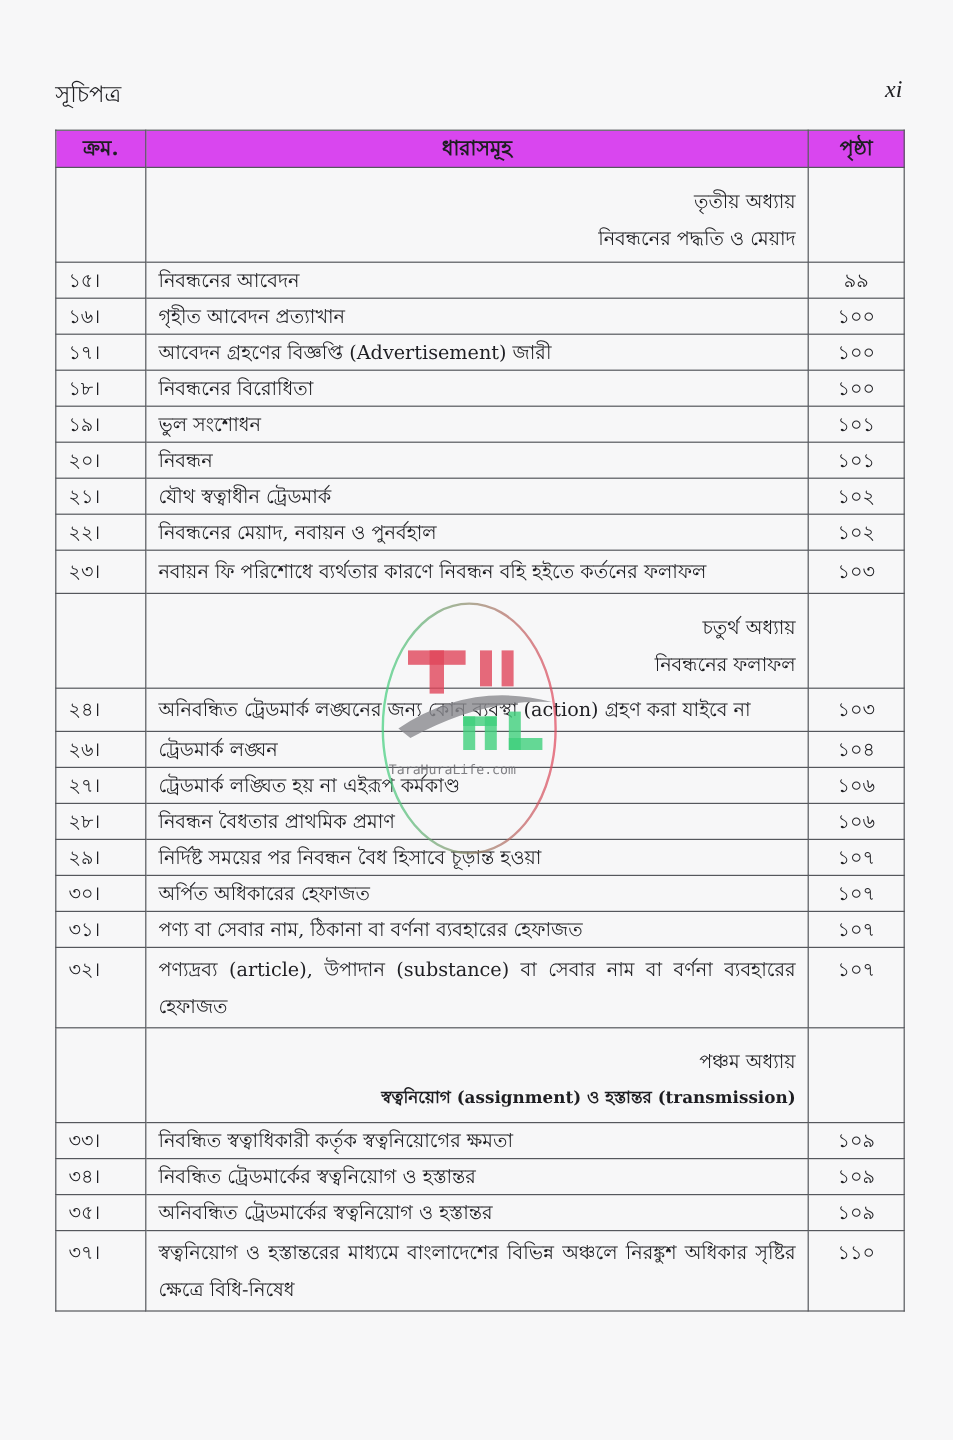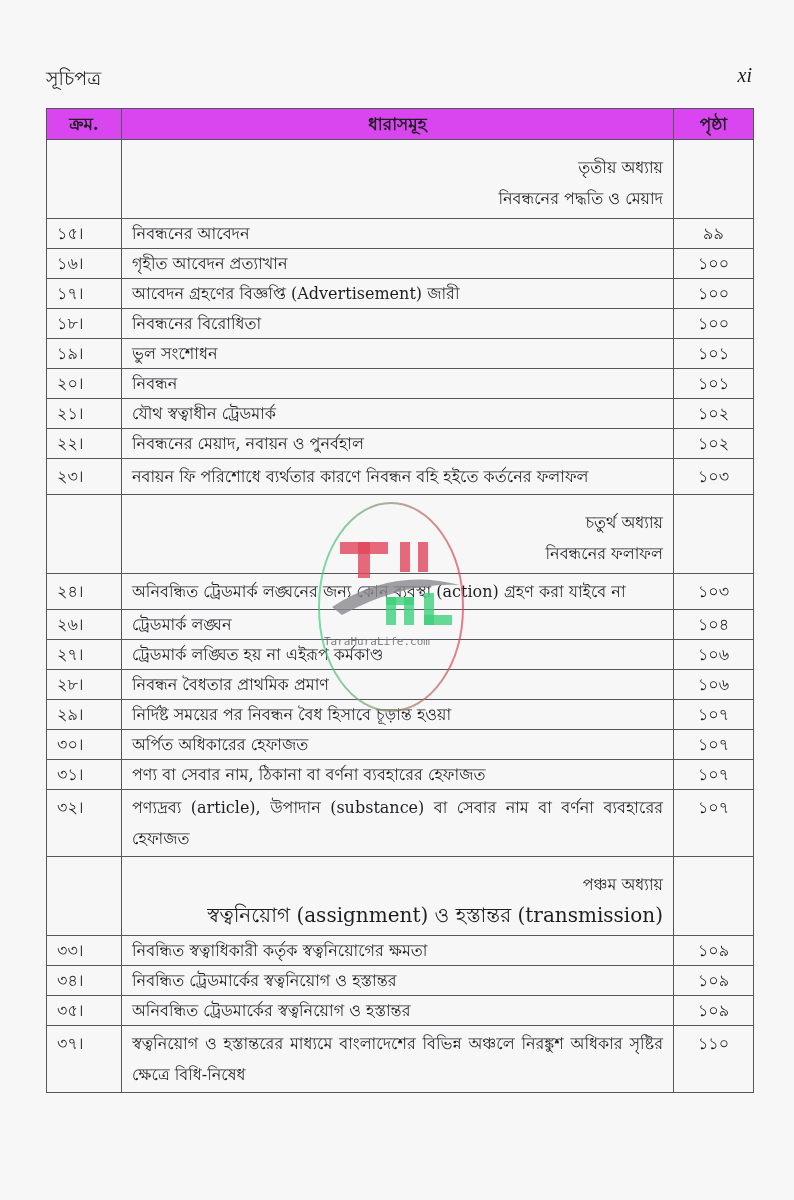--- a/index.html
+++ b/index.html
@@ -72,21 +72,21 @@
       text-align: justify;
     }
     tr.chapter td.title {
       text-align: right;
       line-height: 31px;
       padding-top: 12px;
       padding-bottom: 4px;
     }
     tr.chapter .ch-name { display: block; }
     tr.chapter .ch-sub { display: block; }
-    tr.chapter.bold-sub .ch-sub { font-weight: normal; font-size: 20px; }
+    tr.chapter.bold-sub .ch-sub { font-weight: bold; font-size: 14px; }
     tr.multi-row td.num, tr.multi-row td.page {
       vertical-align: top;
       padding-top: 2px;
       line-height: 31px;
     }
 
     
     .watermark {
       position: absolute;
       left: 312px;

